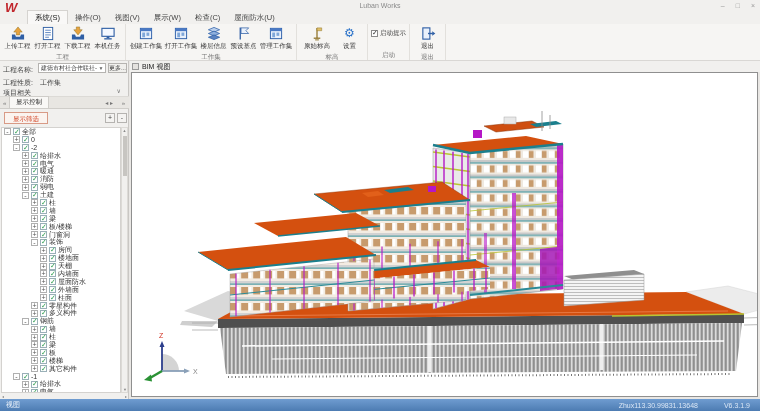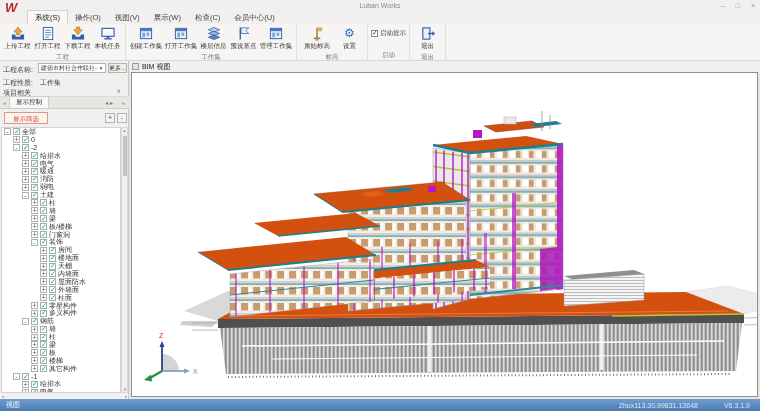--- a/index.html
+++ b/index.html
@@ -128,21 +128,21 @@
     <span>×</span>
   </div>
 </div>
 
 <div class="abs menubar">
   <span class="mtab active">系统(S)</span>
   <span class="mtab">操作(O)</span>
   <span class="mtab">视图(V)</span>
   <span class="mtab">展示(W)</span>
   <span class="mtab">检查(C)</span>
-  <span class="mtab">会员中心(U)</span>
+  <span class="mtab">屋面防水(U)</span>
 </div>
 
 <div class="abs ribbon">
   <div class="rgroup">
     <div class="rbtns">
       <div class="rbtn">
           <svg class="ricon">
             <use href="#sym-tray-up"></use>
           </svg>
           <span class="rlbl">上传工程</span>

